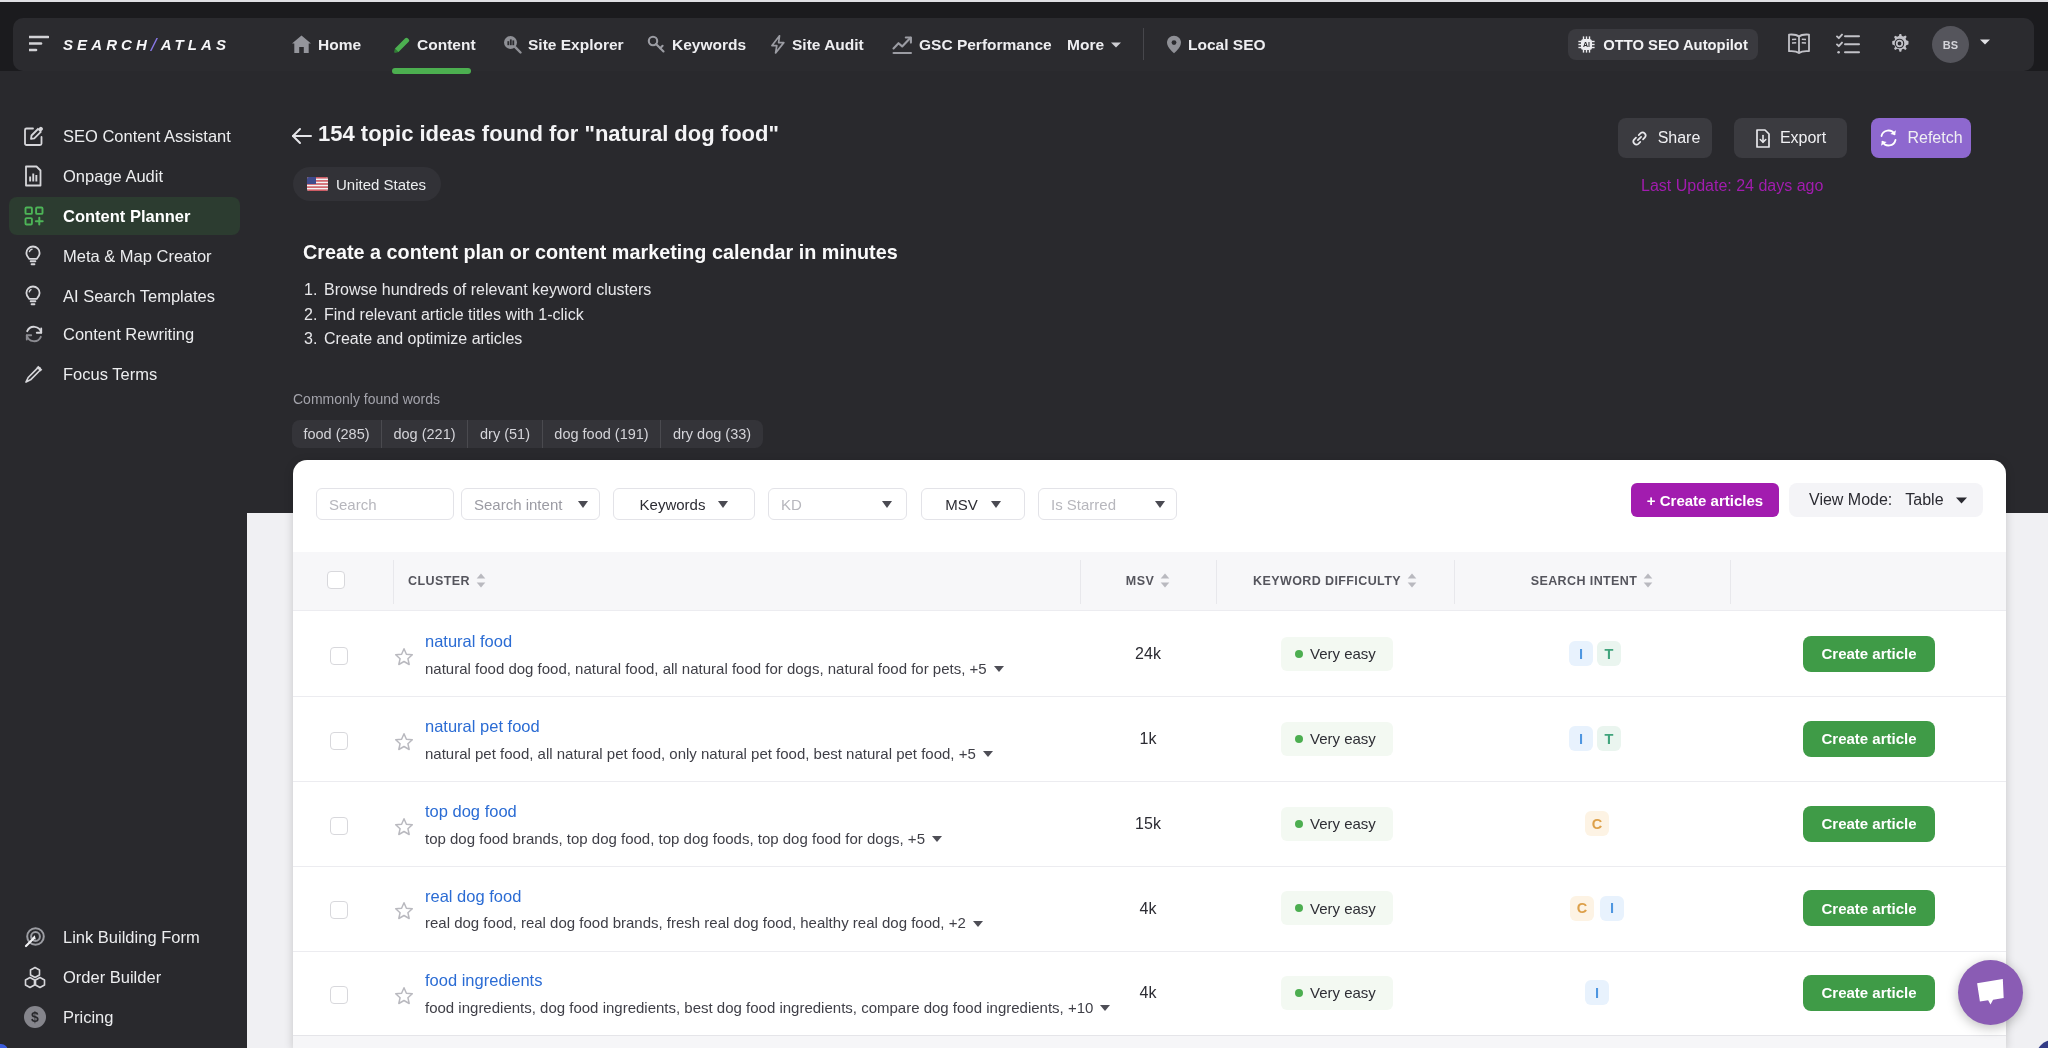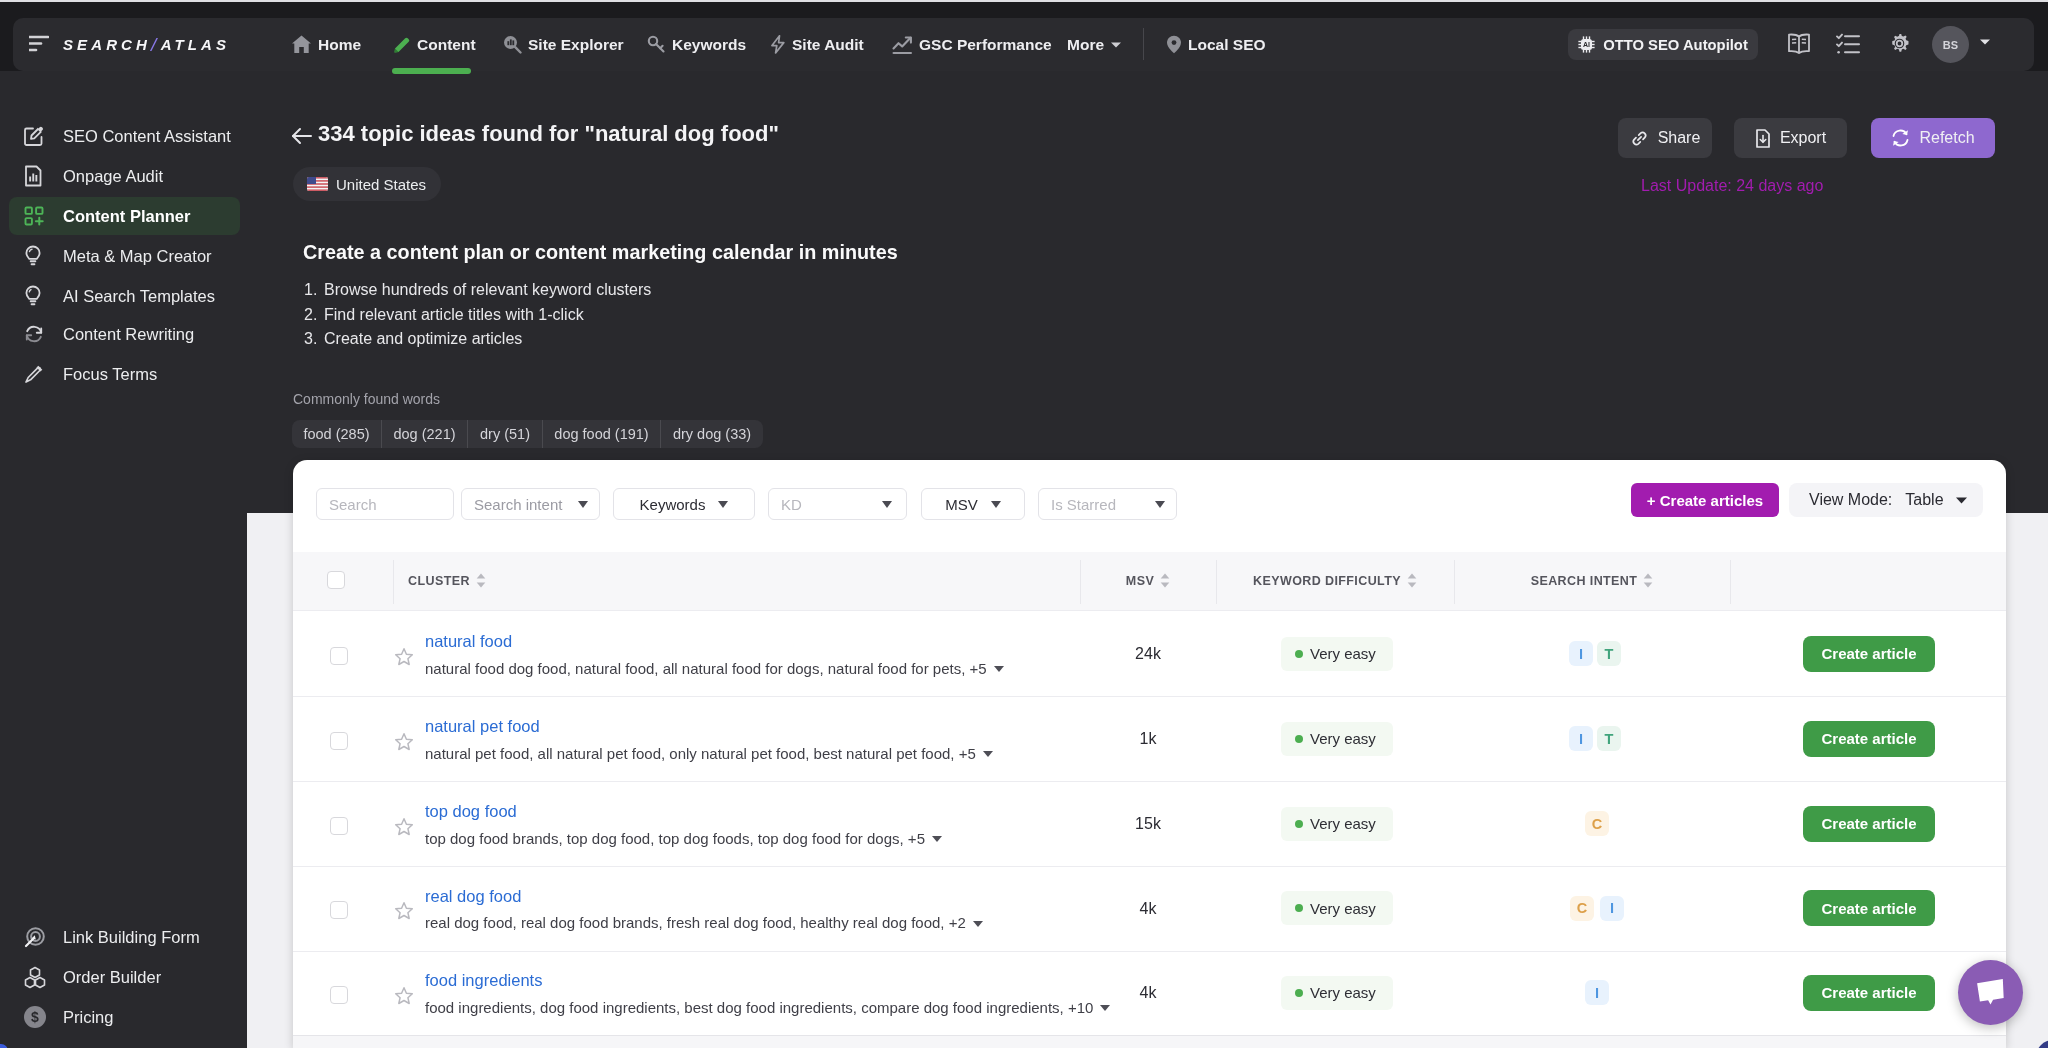--- a/index.html
+++ b/index.html
@@ -321,21 +321,21 @@
   </svg>
   <span class="t">Pricing</span>
 </div>
 
 <div class="abs" style="left:291px; top:127px;">
   <svg width="22" height="18" viewBox="0 0 22 18">
     <line x1="2" y1="9" x2="20" y2="9" stroke="#e4e4e8" stroke-width="2" stroke-linecap="round"></line>
     <path d="M9 2 L2 9 L9 16" fill="none" stroke="#e4e4e8" stroke-width="2" stroke-linecap="round" stroke-linejoin="round"></path>
   </svg>
 </div>
-<div class="title">334 topic ideas found for "natural dog food"</div>
+<div class="title">154 topic ideas found for "natural dog food"</div>
 <div class="uspill">
   <svg width="21" height="14" viewBox="0 0 21 14" style="margin:0 8px 0 14px; border-radius:2px;">
     <rect width="21" height="14" fill="#f4f4f6"></rect>
     <g fill="#cc5a63">
         <rect y="0" width="21" height="1.6"></rect>
         <rect y="3.1" width="21" height="1.6"></rect>
         <rect y="6.2" width="21" height="1.6"></rect>
         <rect y="9.3" width="21" height="1.6"></rect>
         <rect y="12.4" width="21" height="1.6"></rect>
       </g>
@@ -356,21 +356,21 @@
 <div class="hbtn" style="left:1734px; width:113px;">
   <svg width="16" height="19" viewBox="0 0 16 19">
     <path d="M2 1 L10 1 L14 5 L14 18 L2 18 Z" fill="none" stroke="#e8e8ec" stroke-width="1.7" stroke-linejoin="round"></path>
     <g stroke="#e8e8ec" stroke-width="1.6" stroke-linecap="round" fill="none">
         <line x1="8" y1="6.5" x2="8" y2="13"></line>
         <path d="M5.3 10.5 L8 13.2 L10.7 10.5"></path>
       </g>
   </svg>
   <span>Export</span>
 </div>
-<div class="hbtn" style="left:1871px; width:124px; background:#8e68cf;">
+<div class="hbtn" style="left:1871px; width:100px; background:#8e68cf;">
   <svg width="19" height="18" viewBox="0 0 19 18">
     <g fill="none" stroke="#fff" stroke-width="1.8" stroke-linecap="round">
       <path d="M2.5 7 A7 7 0 0 1 15.5 5.2"></path>
         <path d="M16.5 11 A7 7 0 0 1 3.5 12.8"></path>
     </g>
     <path d="M16.2 1.2 L16.2 6 L11.4 6 Z" fill="#fff" transform="rotate(12 16 5)"></path>
     <path d="M2.8 16.8 L2.8 12 L7.6 12 Z" fill="#fff" transform="rotate(12 3 13)"></path>
   </svg>
   <span>Refetch</span>
 </div>

